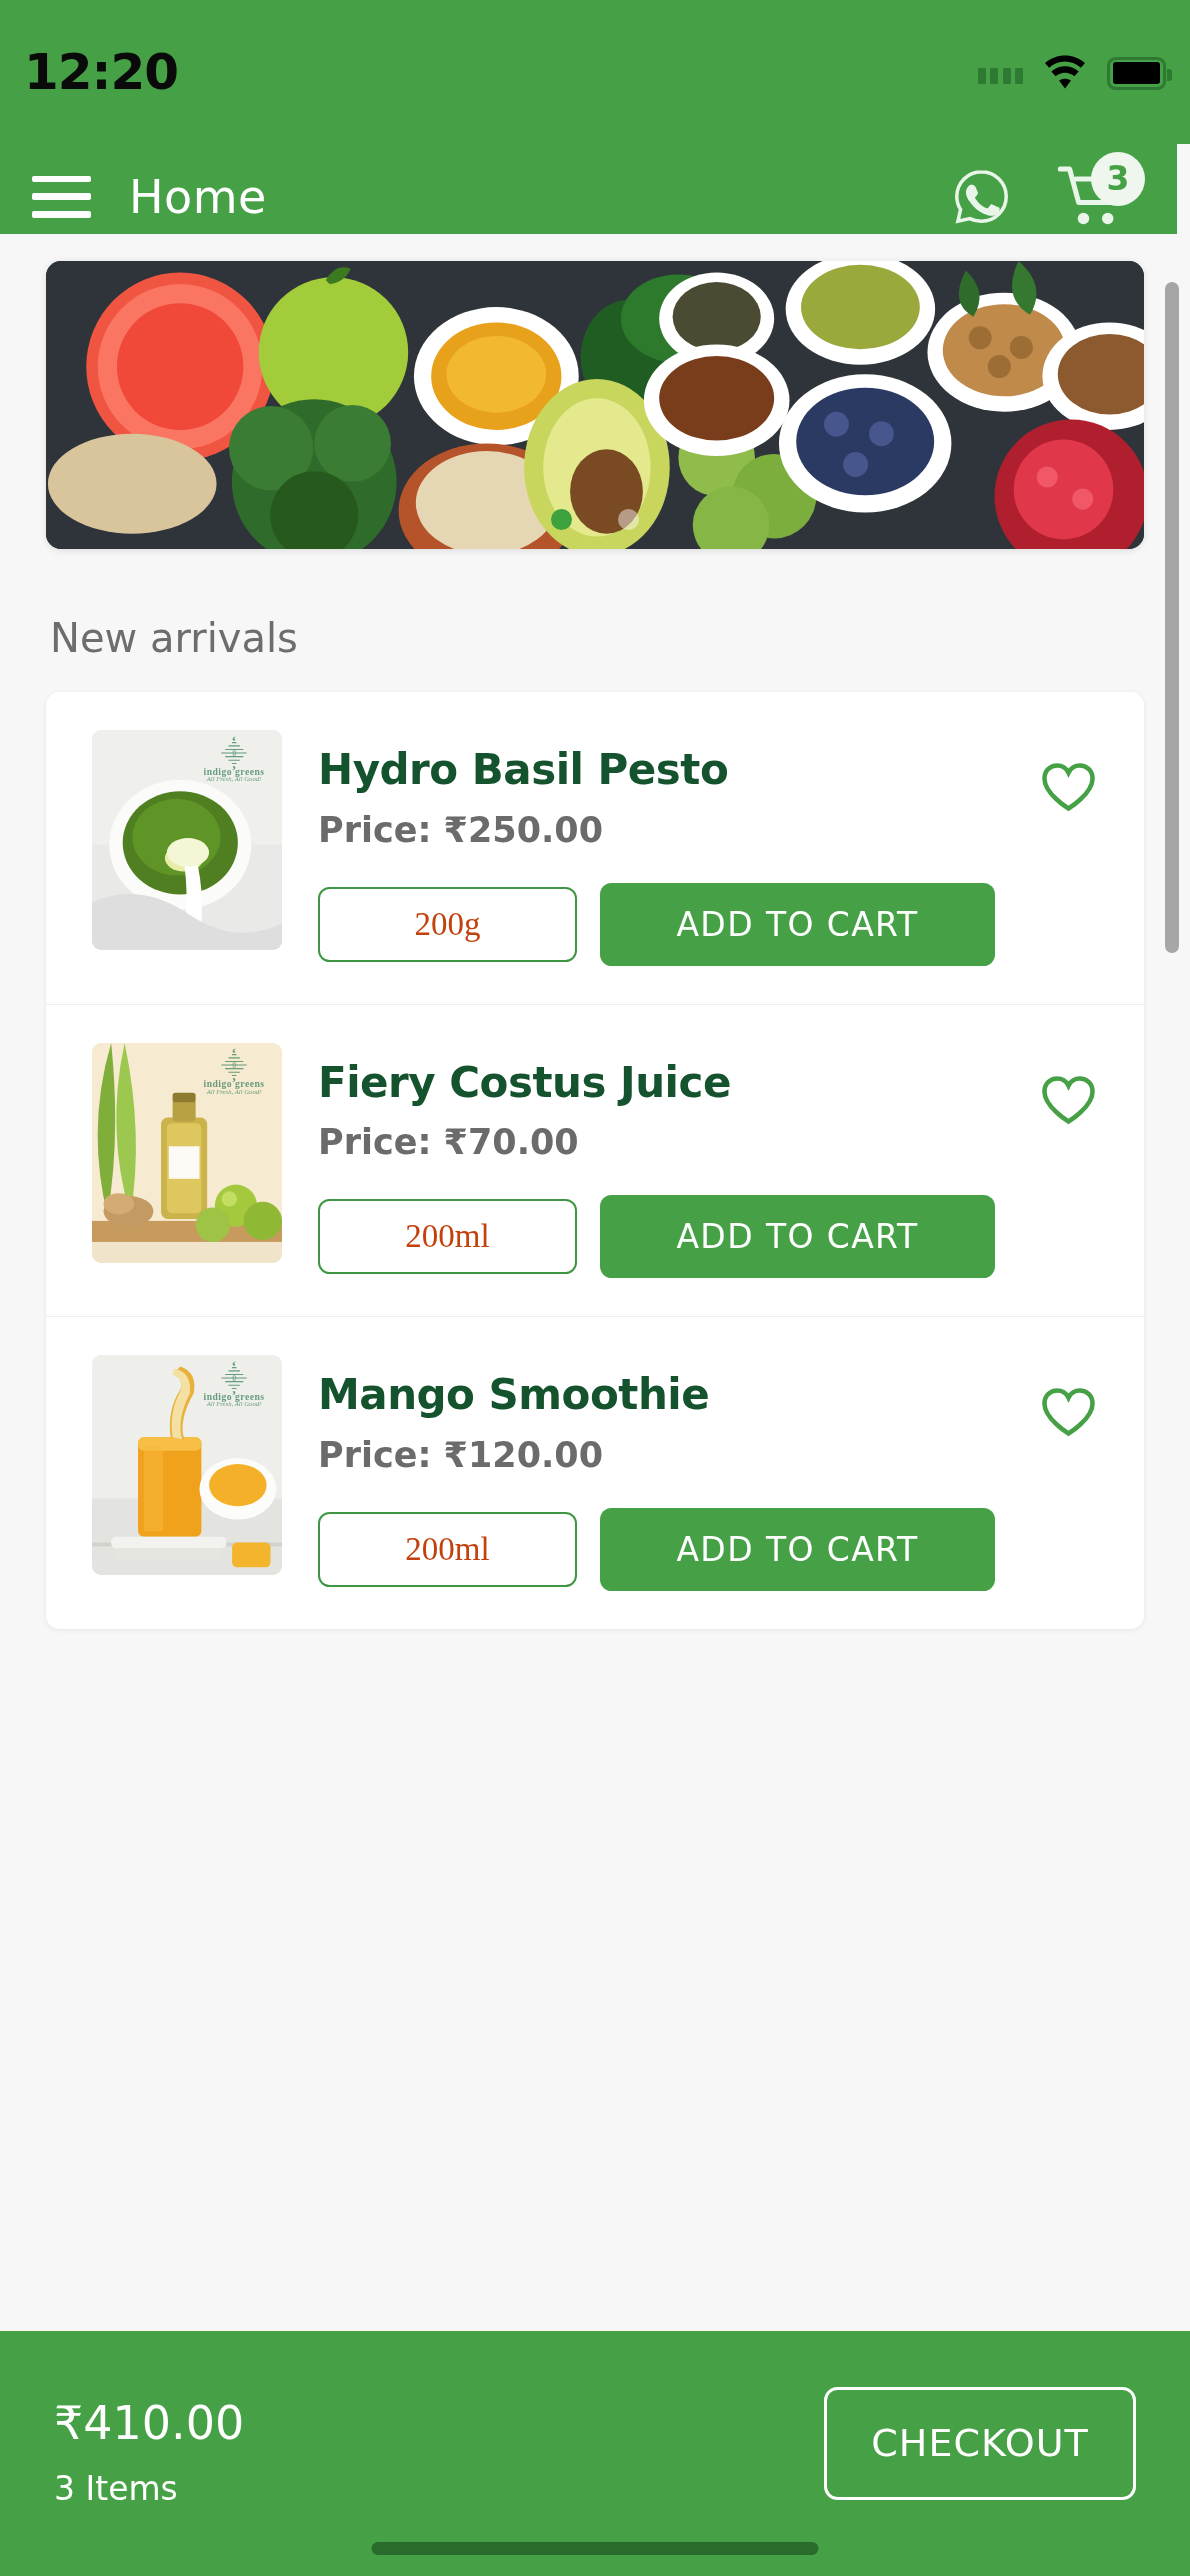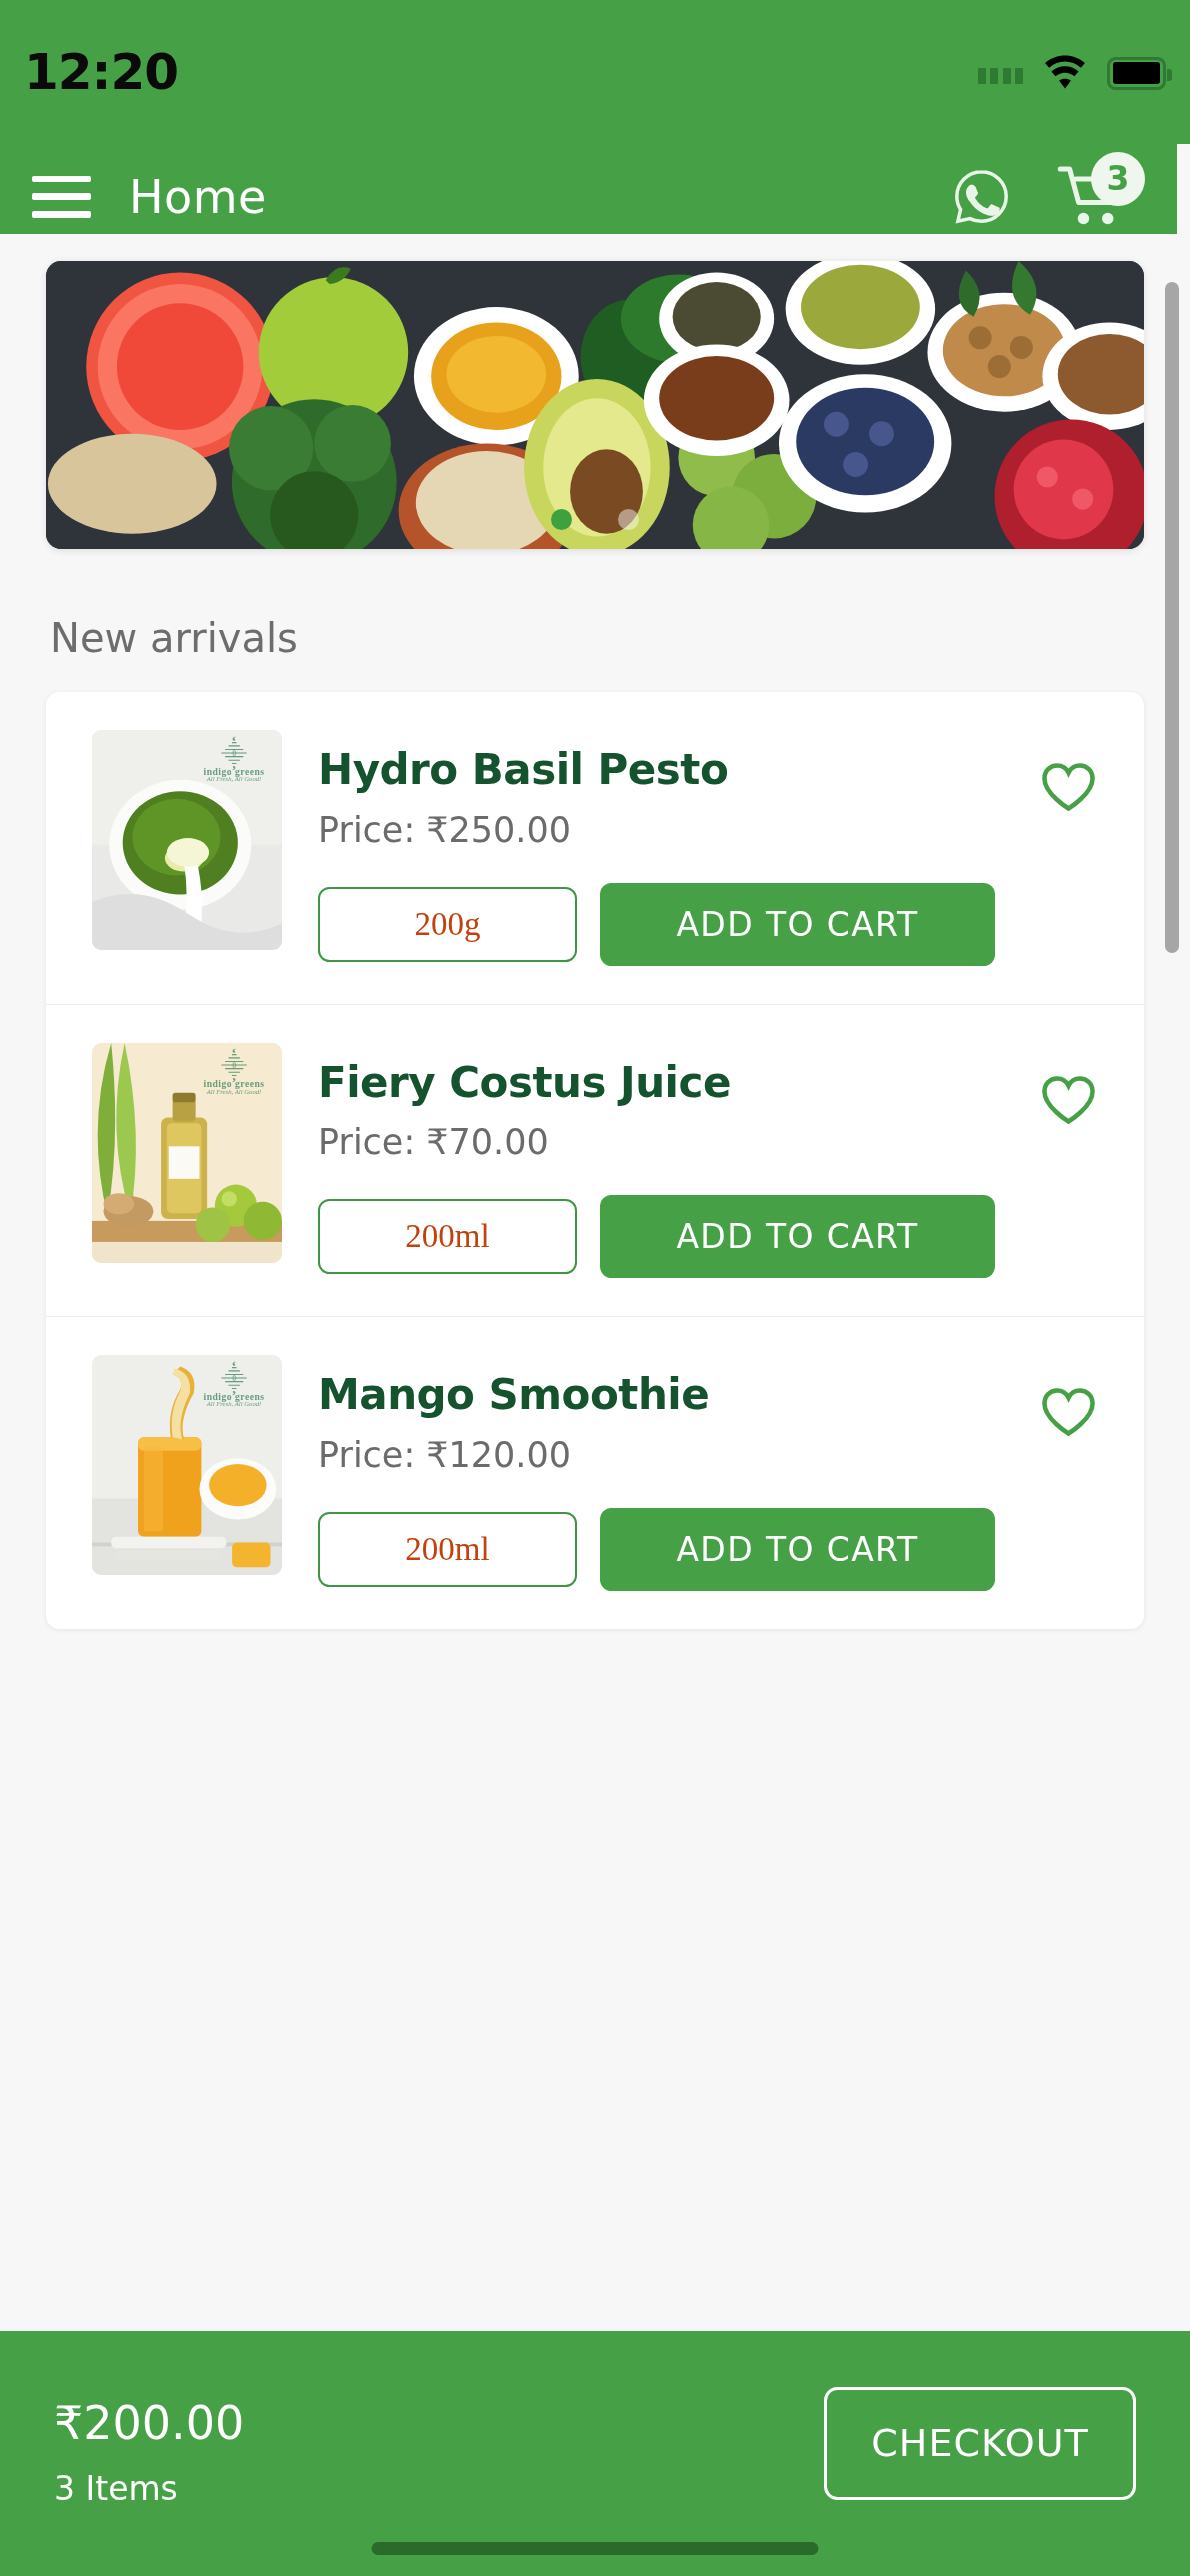--- a/index.html
+++ b/index.html
@@ -97,21 +97,21 @@
   .wm .wm-mark { font-size:25px; }
   .wm .wm-name { font-size:9.6px; letter-spacing:0.5px;font-weight:bold; }
   .wm .wm-tag { font-size:6.7px; font-style:italic; }
 
   .prod-info { flex:1; padding-left:36px; padding-right:29px; padding-top:15.3px; }
   .prod-name {
     font-size:42px; font-weight:700; color:#14532d;
     font-family:"DejaVu Sans", sans-serif; letter-spacing:-0.5px;
   }
   .prod-price {
-    margin-top:15.3px; font-size:35px; color:#6b6b6b; font-weight:400;
+    margin-top:15.3px; font-size:35px; color:#6b6b6b; font-weight:700;
     font-family:"DejaVu Sans", sans-serif;
   }
   .prod-actions { margin-top:33px; display:flex; align-items:center; gap:23px; }
   .btn-variant {
     width:259px; height:75px; border:2.9px solid #3f9642; border-radius:11.5px;
     background:#ffffff; color:#c2410c; font-size:33px;
     font-family:"Liberation Serif", serif;
     display:flex; align-items:center; justify-content:center; cursor:pointer;
   }
   .btn-cart {
@@ -385,21 +385,21 @@
         </div>
       </div>
 
     </div>
 
     <div class="scrollbar"></div>
   </div>
 
   <div class="bottombar">
     <div>
-      <div class="cart-total">₹200.00</div>
+      <div class="cart-total">₹410.00</div>
       <div class="cart-items">3 Items</div>
     </div>
     <div class="bottom-spacer"></div>
     <div class="btn-checkout">CHECKOUT</div>
     <div class="home-indicator"></div>
   </div>
 
 </div>
 
 

